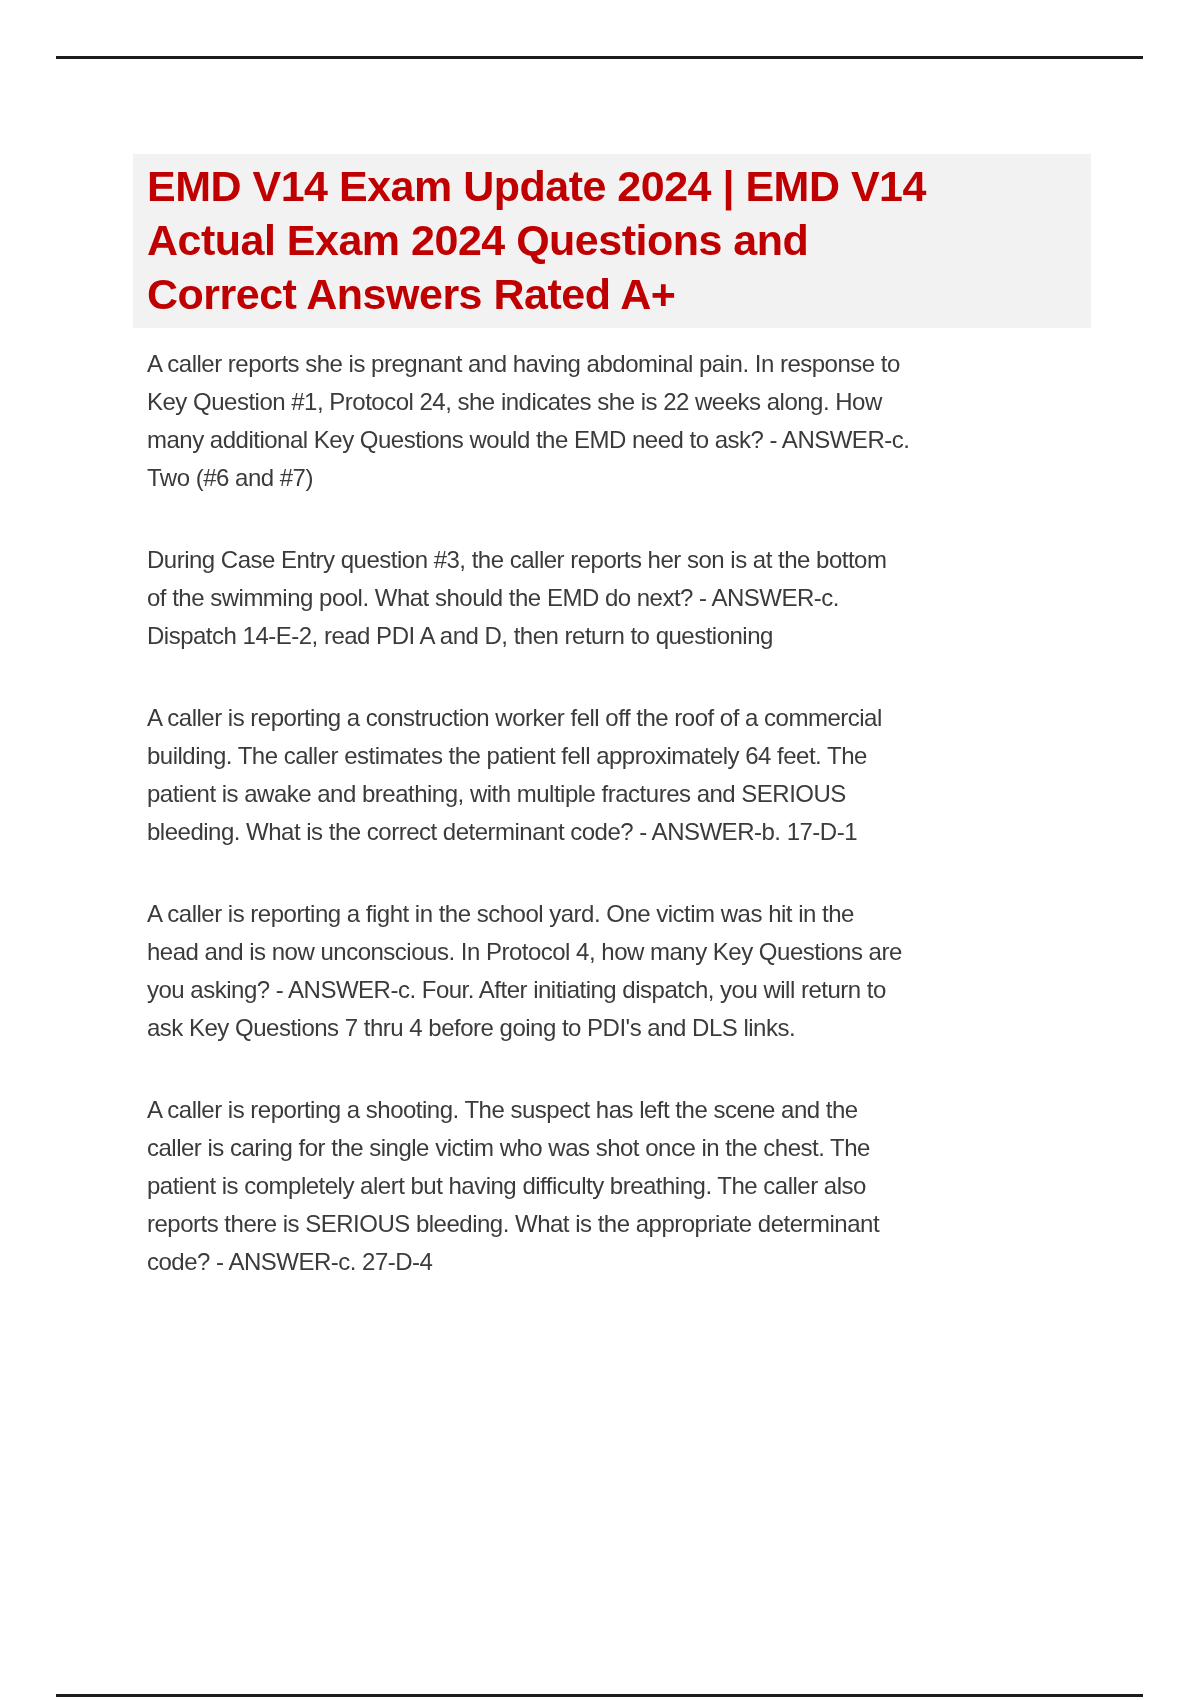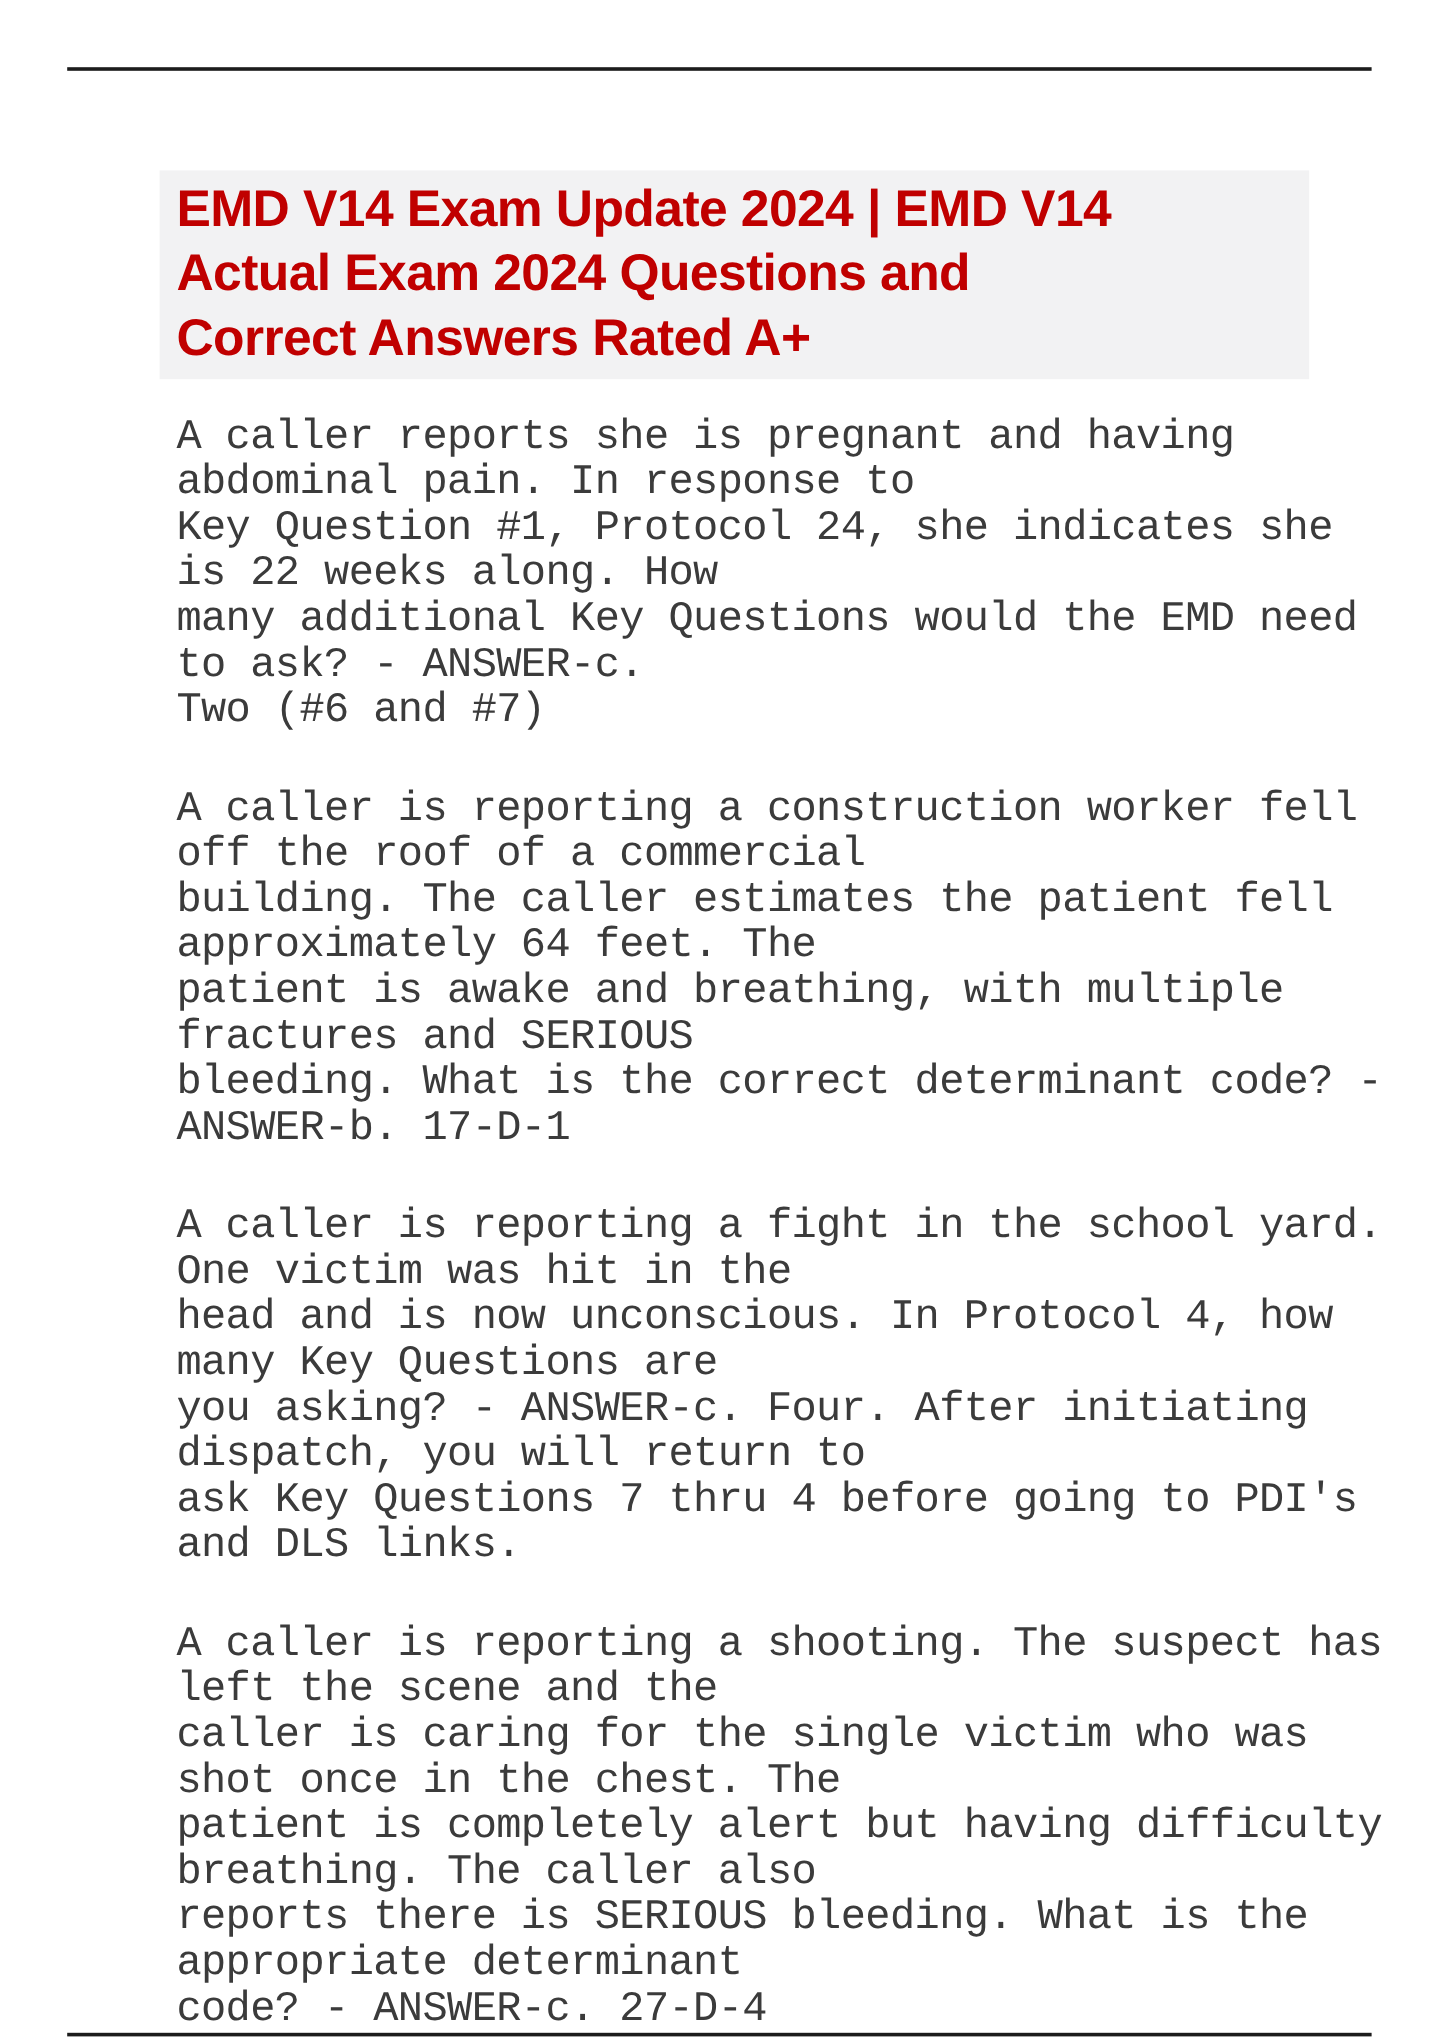--- a/index.html
+++ b/index.html
@@ -21,21 +21,21 @@
     width: 1087px;
     height: 3px;
     background: var(--rule-color, #1c1c1c);
   }
   .rule-top { top: 56px; }
   .rule-bottom { top: 1694px; }
 
   .title-block {
     position: absolute;
     left: 133px;
-    top: 142px;
+    top: 154px;
     width: 944px;
     padding: 5px 0 7px 14px;
     background: var(--title-background, #f2f2f3);
   }
   .title {
     margin: 0;
     font-size: 43px;
     line-height: 54px;
     font-weight: bold;
     letter-spacing: -0.5px;
@@ -44,46 +44,48 @@
   }
 
   .content {
     position: absolute;
     left: 147px;
     top: 345px;
     width: 1010px;
   }
   .content p {
     margin: 0 0 44px 0;
-    font-size: 35px;
+    font-size: 24px;
     line-height: 38px;
     letter-spacing: -0.5px;
     color: var(--body-text-color, #3b3b3b);
     white-space: pre-line;
-    font-family: Liberation Mono, monospace;
   }
 </style>
 </head>
 <body>
 
 <div class="page">
 
   <div class="rule rule-top"></div>
 
   <div class="title-block">
     <h1 class="title">EMD V14 Exam Update 2024 | EMD V14
 Actual Exam 2024 Questions and
 Correct Answers Rated A+</h1>
   </div>
 
   <div class="content">
     <p>A caller reports she is pregnant and having abdominal pain. In response to
 Key Question #1, Protocol 24, she indicates she is 22 weeks along. How
 many additional Key Questions would the EMD need to ask? - ANSWER-c.
 Two (#6 and #7)</p>
+    <p>During Case Entry question #3, the caller reports her son is at the bottom
+of the swimming pool. What should the EMD do next? - ANSWER-c.
+Dispatch 14-E-2, read PDI A and D, then return to questioning</p>
     <p>A caller is reporting a construction worker fell off the roof of a commercial
 building. The caller estimates the patient fell approximately 64 feet. The
 patient is awake and breathing, with multiple fractures and SERIOUS
 bleeding. What is the correct determinant code? - ANSWER-b. 17-D-1</p>
     <p>A caller is reporting a fight in the school yard. One victim was hit in the
 head and is now unconscious. In Protocol 4, how many Key Questions are
 you asking? - ANSWER-c. Four. After initiating dispatch, you will return to
 ask Key Questions 7 thru 4 before going to PDI's and DLS links.</p>
     <p>A caller is reporting a shooting. The suspect has left the scene and the
 caller is caring for the single victim who was shot once in the chest. The

